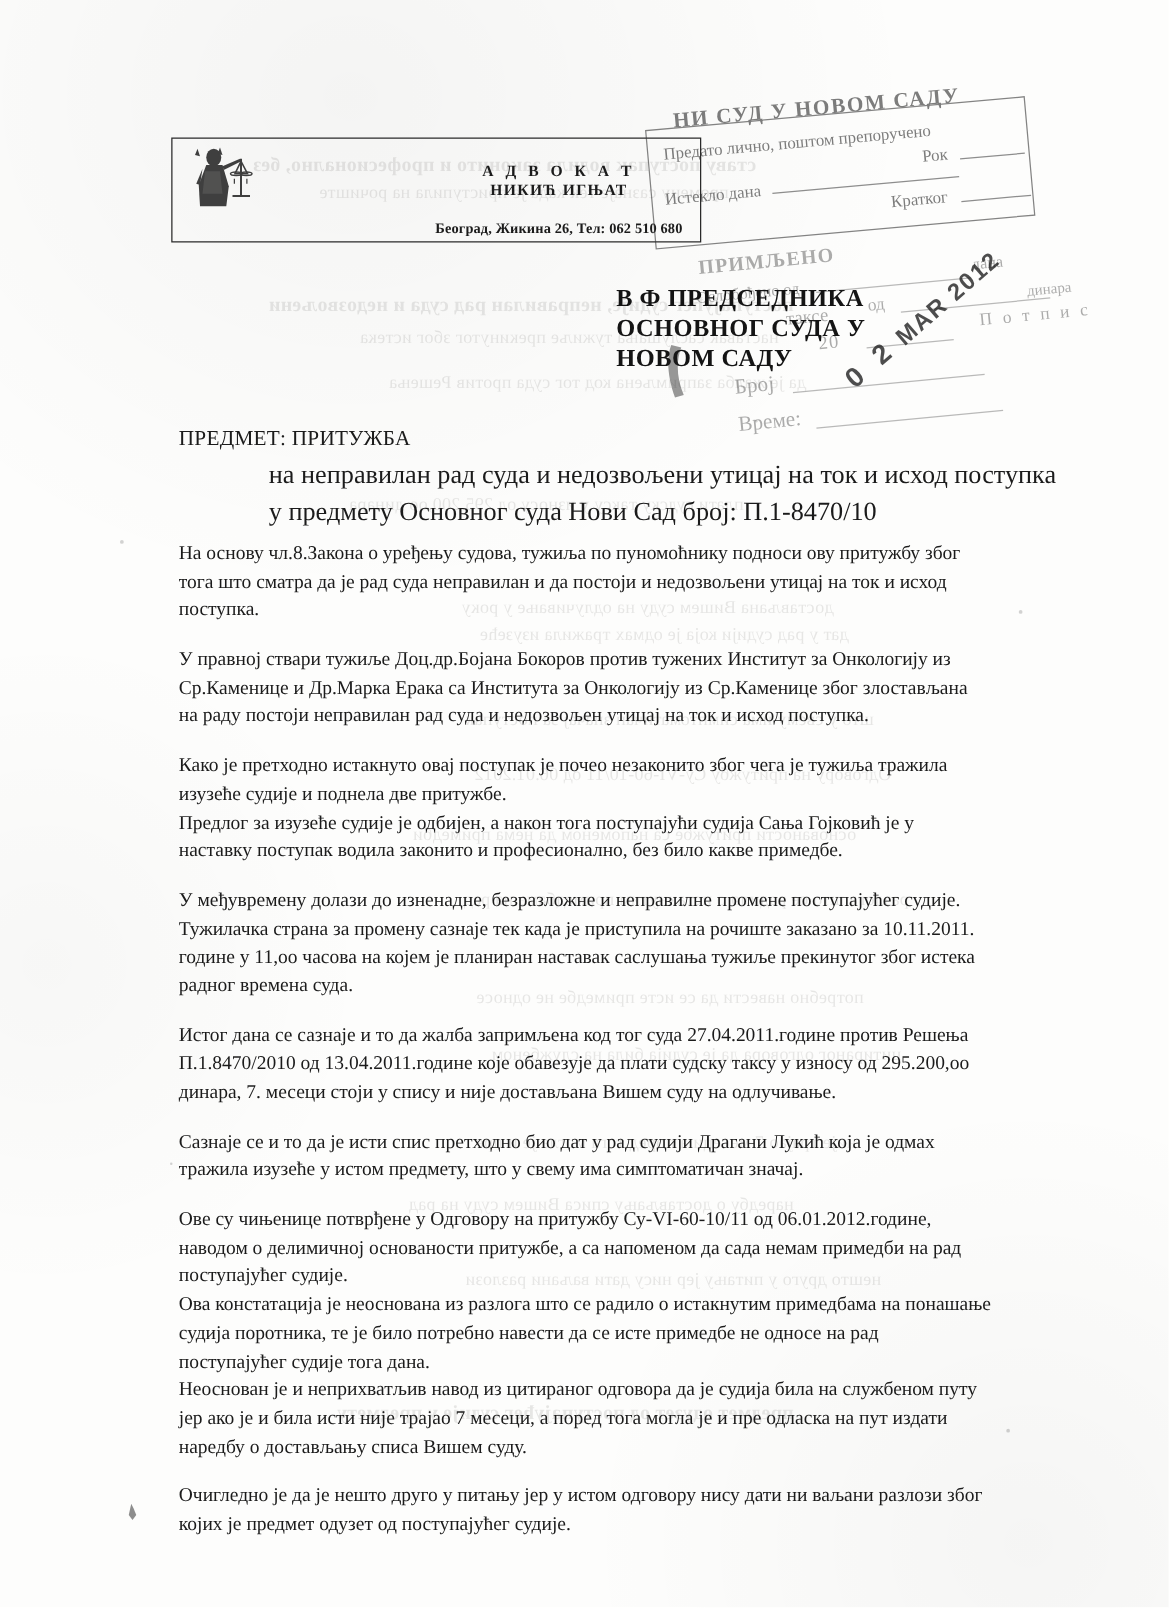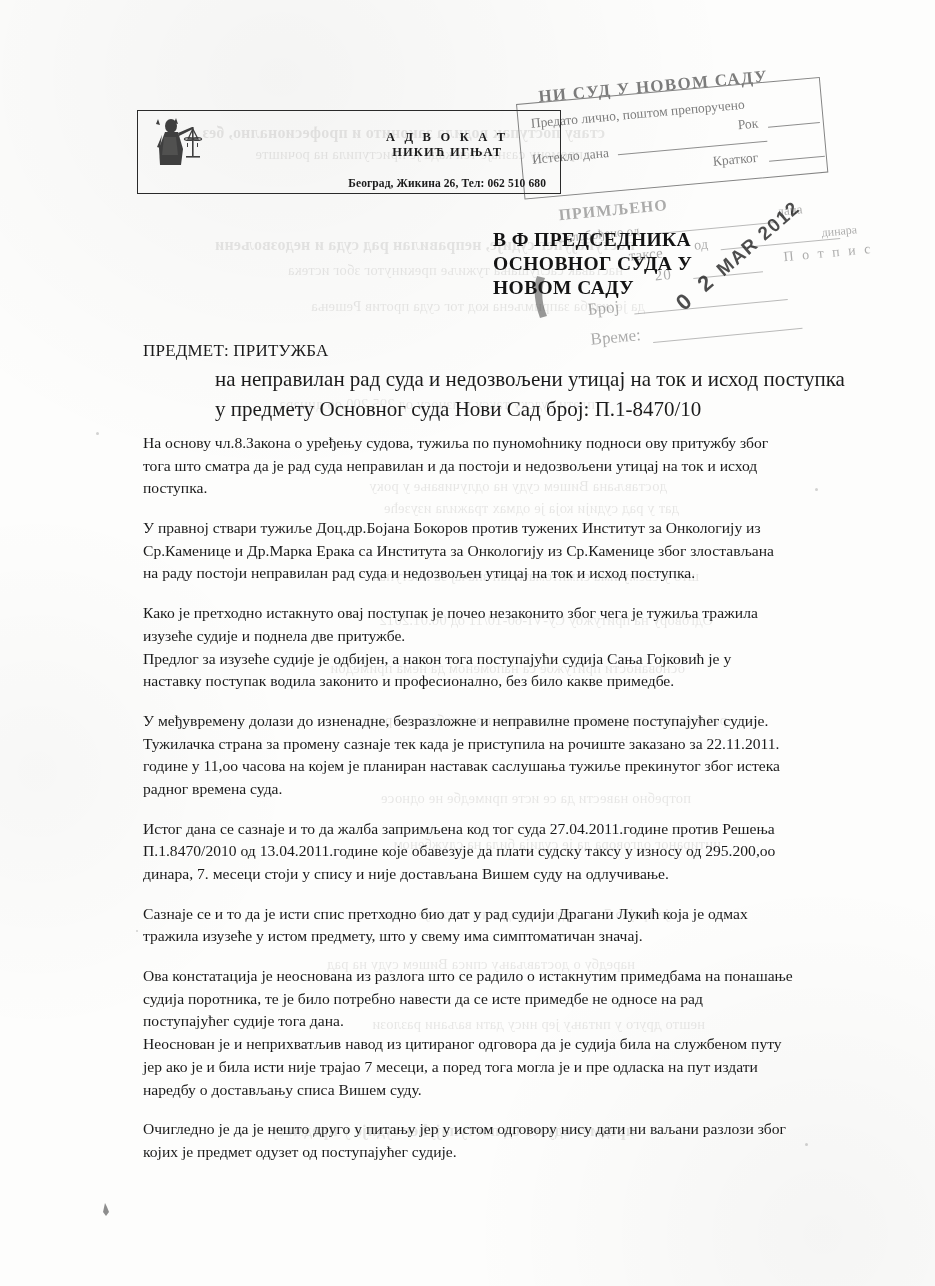--- a/index.html
+++ b/index.html
@@ -380,29 +380,30 @@
     </div>
     <div class="para">
       <p>У правној ствари тужиље Доц.др.Бојана Бокоров против тужених Институт за Онкологију из Ср.Каменице и Др.Марка Ерака са Института за Онкологију из Ср.Каменице због злостављана на раду постоји неправилан рад суда и недозвољен утицај на ток и исход поступка.</p>
     </div>
     <div class="para">
       <p>Како је претходно истакнуто овај поступак је почео незаконито због чега је тужиља тражила изузеће судије и поднела две притужбе.</p>
       <p>Предлог за изузеће судије је одбијен, а након тога поступајући судија Сања Гојковић је у наставку поступак водила законито и професионално, без било какве примедбе.</p>
     </div>
     <div class="para">
       <p>У међувремену долази до изненадне, безразложне и неправилне промене поступајућег судије.</p>
-      <p>Тужилачка страна за промену сазнаје тек када је приступила на рочиште заказано за 22.11.2011. године у 11,оо часова  на којем је планиран наставак саслушања тужиље прекинутог због истека радног времена суда.</p>
+      <p>Тужилачка страна за промену сазнаје тек када је приступила на рочиште заказано за 10.11.2011. године у 11,оо часова  на којем је планиран наставак саслушања тужиље прекинутог због истека радног времена суда.</p>
     </div>
     <div class="para">
       <p>Истог дана се сазнаје и то да жалба запримљена код тог суда 27.04.2011.године против Решења П.1.8470/2010 од 13.04.2011.године које обавезује да плати судску таксу у износу од 295.200,оо динара, 7. месеци стоји у спису и није достављана Вишем суду на одлучивање.</p>
     </div>
     <div class="para">
       <p>Сазнаје се и то да је исти спис претходно био дат у рад судији Драгани Лукић која је одмах тражила изузеће у истом предмету, што у свему има симптоматичан значај.</p>
     </div>
     <div class="para">
+      <p>Ове су чињенице потврђене у Одговору на притужбу Су-VI-60-10/11 од 06.01.2012.године, наводом о делимичној основаности притужбе, а са напоменом да сада немам примедби на рад поступајућег судије.</p>
       <p>Ова констатација је неоснована из разлога што се радило о истакнутим примедбама на понашање судија поротника, те је било потребно навести да се исте примедбе не односе на рад поступајућег судије тога дана.</p>
       <p>Неоснован је и неприхватљив навод из цитираног одговора да је судија била на службеном путу јер ако је и била исти није трајао 7 месеци, а поред тога могла је и пре одласка на пут издати наредбу о достављању списа Вишем суду.</p>
     </div>
     <div class="para tight">
       <p>Очигледно је да је нешто друго у питању јер у истом одговору нису дати ни ваљани разлози због којих је предмет одузет од поступајућег судије.</p>
     </div>
   </div>
 
   <svg class="corner-mark" viewBox="0 0 10 13">
     <path d="M4 0 L6 4 L8 9 L5 13 L2 9 Z" fill="#333"></path>

